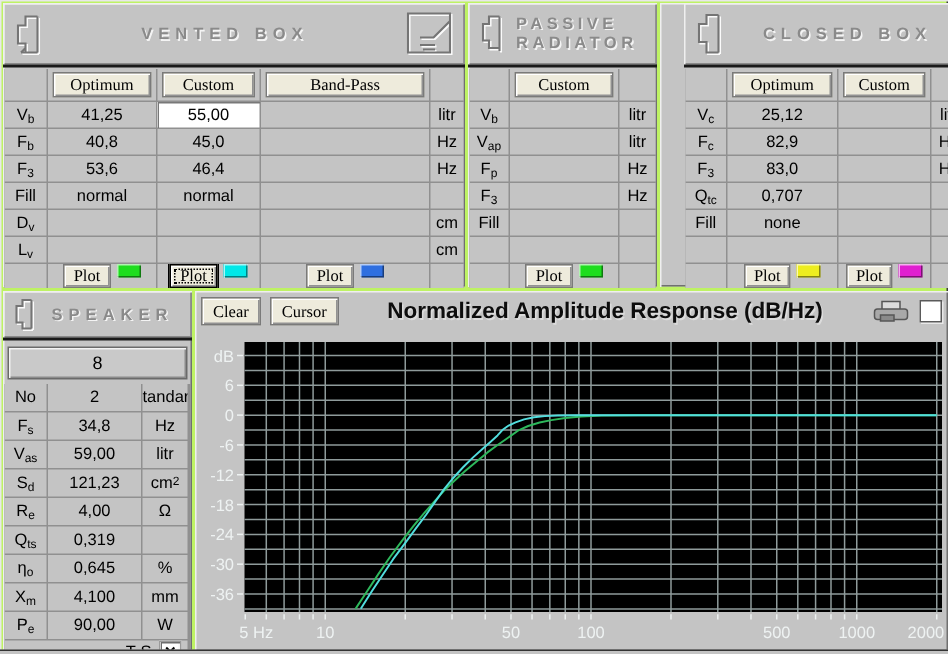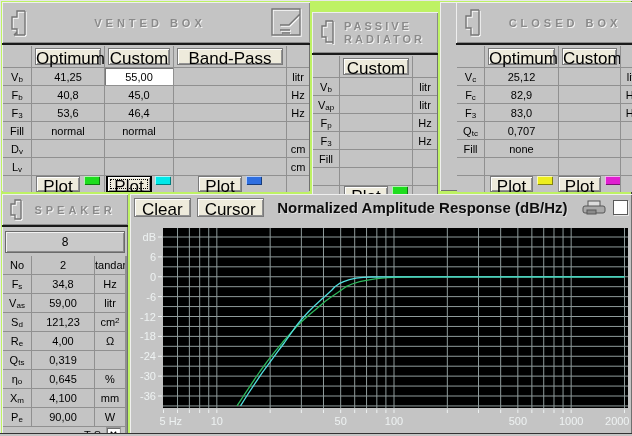--- a/index.html
+++ b/index.html
@@ -17,21 +17,21 @@
   .hdr-title2{flex:1;line-height:13px;letter-spacing:3px;}
   .icon svg{display:block;}
   .param-table{display:grid;gap:1px;background:#909090;margin:1px;}
   .cell{background:#c4c4c4;display:flex;align-items:center;justify-content:center;
     font-size:11px;color:#000;overflow:hidden;}
   .cell .subsc{font-size:8px;margin-top:5px;}
   .cell sup{font-size:8px;margin-bottom:4px;}
   .edit-cell{background:#fff;box-shadow:inset 1px 1px 0 #787878;}
   .btn{background:#eeebdc;border:1px solid #7a7a7a;color:#000;cursor:default;
     box-shadow:inset 1px 1px 0 #ffffff, inset -1px -1px 0 #929292;
-    font-family:Liberation Sans, sans-serif;font-size:17px;padding:1px 7px;}
+    font-family:Liberation Serif, serif;font-size:11px;padding:1px 7px;}
   .col-btn{width:calc(100% - 6px);height:17px;margin:1px 3px;padding:0;}
   .plot-btn{padding:0 6px;height:16px;}
   .plot-btn.focused{border-color:#000;outline:1px dotted #000;outline-offset:-4px;
     box-shadow:inset 1px 1px 0 #ffffff, inset -1px -1px 0 #929292,0 0 0 1px #000;}
   .plot-group{display:flex;align-items:flex-start;gap:4px;}
   .swatch{width:16px;height:9px;
     box-shadow:inset 1px 1px 0 rgba(255,255,255,.65), inset -1px -1px 0 rgba(0,0,0,.45);}
   
   .spk-header{height:31px;display:flex;align-items:center;gap:2px;padding:0 6px;
     border-bottom:2px solid #1a1a1a;
@@ -163,21 +163,21 @@
         <div class="cell">
           <span class="plot-group">
             <button class="btn plot-btn">Plot</button>
             <span class="swatch" style="background: rgb(47, 111, 224);"></span>
           </span>
         </div>
         <div class="cell"></div>
       </div>
   </section>
 
-  <section class="panel" style="left:312px;top:12px;width:126px;height:189px;">
+  <section class="panel" style="left:312px;top:2px;width:126px;height:189px;">
     <div class="panel-header">
       <span class="icon">
         <svg width="20" height="28" viewBox="0 0 20 28">
           <path d="M15,2 v23 M15,2 h-7 v5 h-4 v11 h4 v5 h7" fill="none" stroke="#fbfbfb" stroke-width="1.4" transform="translate(1,1)"></path>
           <path d="M15,2 v23 M15,2 h-7 v5 h-4 v11 h4 v5 h7" fill="none" stroke="#757575" stroke-width="1.4"></path>
         </svg>
       </span>
       <span class="engraved hdr-title2">
         <span>PASSIVE</span><br>
         <span>RADIATOR</span>

